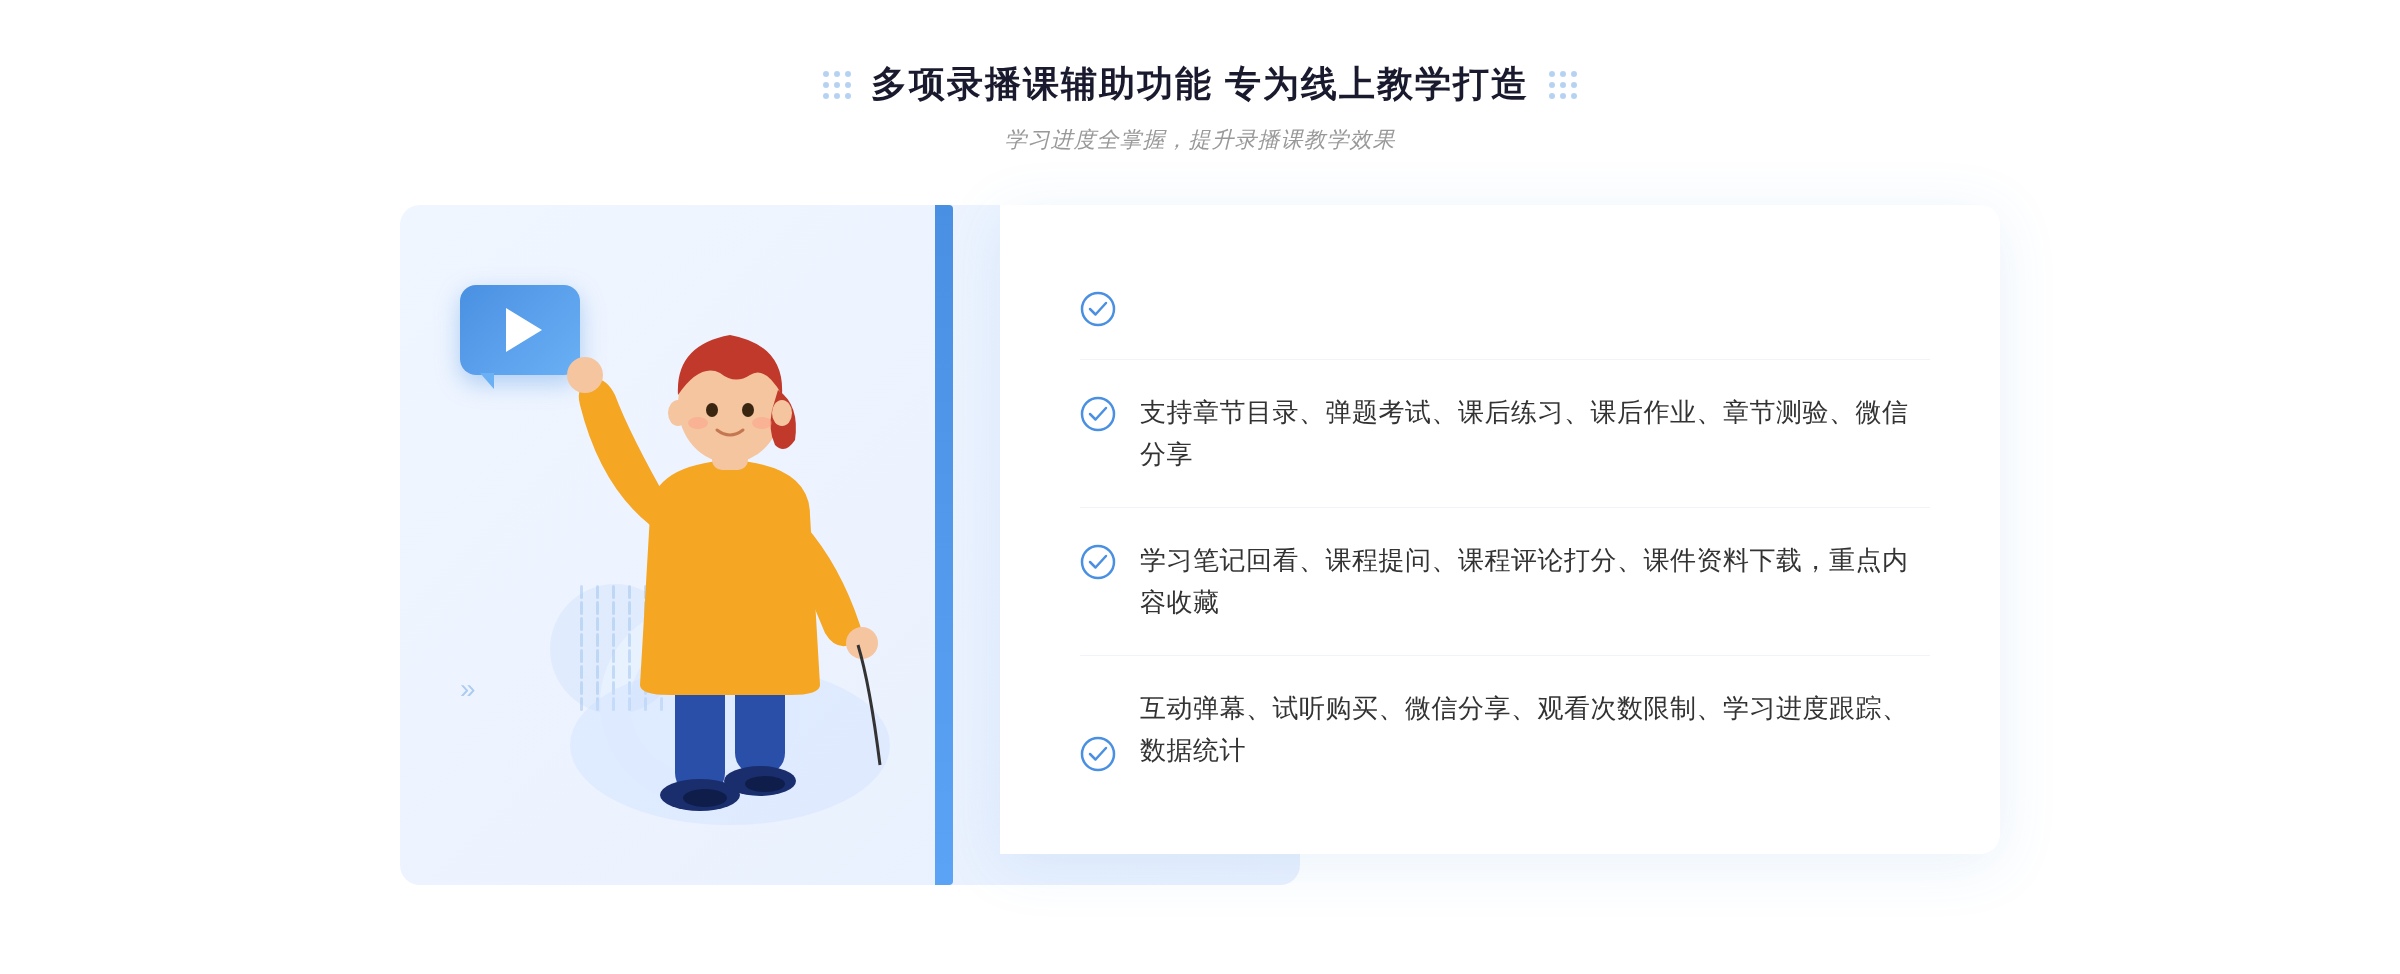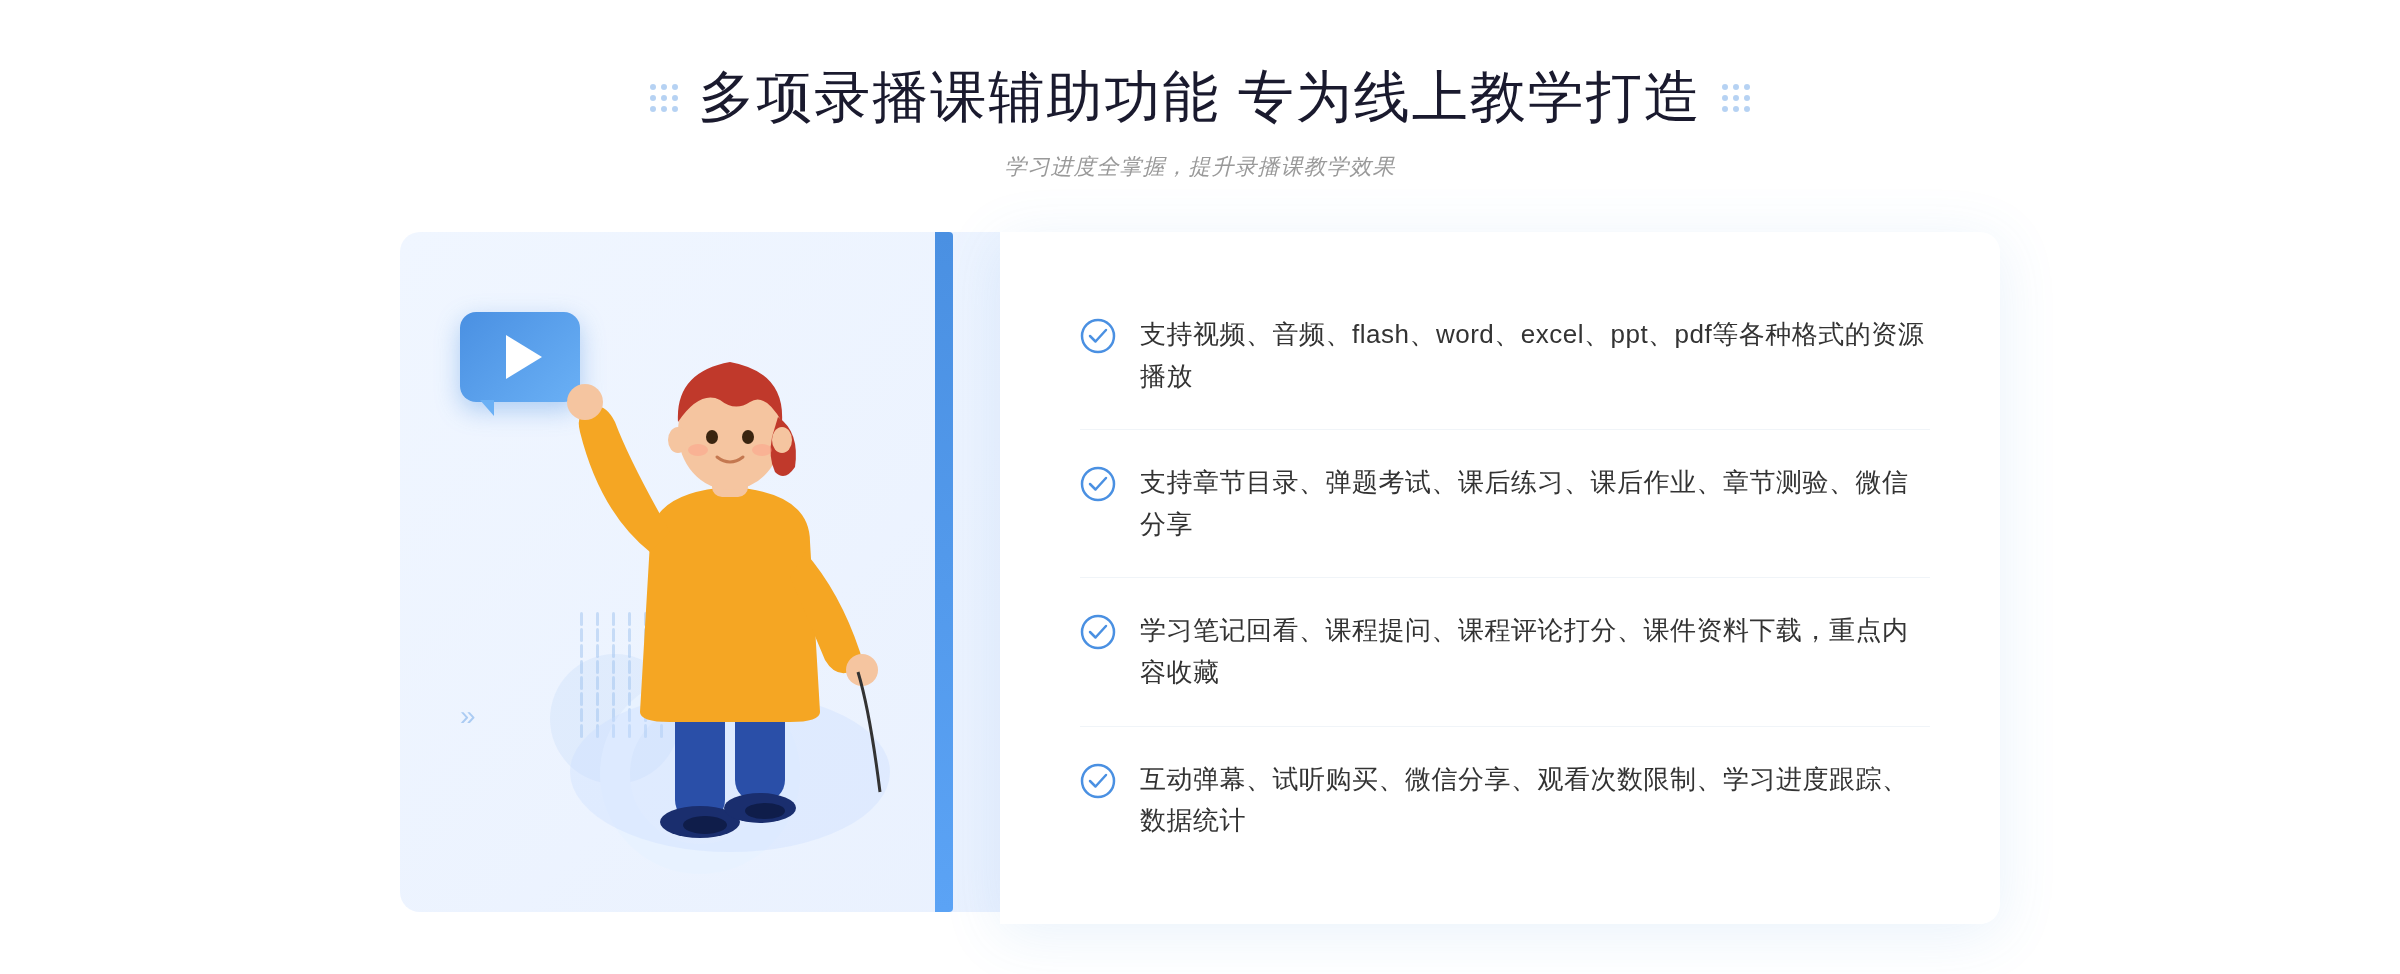--- a/index.html
+++ b/index.html
@@ -50,22 +50,22 @@
     }
     .title-dots span i {
       display: inline-block;
       width: 6px;
       height: 6px;
       border-radius: 50%;
       background: #4a90e2;
     }
 
     .main-title {
-      font-size: 56px;
-      font-weight: 400;
+      font-size: 36px;
+      font-weight: 700;
       color: #1a1a2e;
       letter-spacing: 2px;
     }
 
     .sub-title {
       font-size: 22px;
       color: #999;
       margin-top: 16px;
       letter-spacing: 1px;
       font-style: italic;
@@ -176,20 +176,21 @@
 
     .feature-item {
       display: flex;
       align-items: flex-start;
       gap: 24px;
       padding: 32px 0;
       border-bottom: 1px solid #f0f4f8;
     }
     .feature-item:last-child {
       border-bottom: none;
+      align-items: flex-end;
     }
 
     .check-icon {
       flex-shrink: 0;
       width: 36px;
       height: 36px;
       margin-top: 4px;
     }
 
     .check-icon svg {
@@ -442,21 +443,20 @@
 
     <div class="features-panel">
 
       <div class="feature-item">
         <div class="check-icon">
           <svg viewBox="0 0 36 36" fill="none" xmlns="http://www.w3.org/2000/svg">
             <circle cx="18" cy="18" r="16" stroke="#4a90e2" stroke-width="2.5" fill="none"></circle>
             <path d="M10 18 L15.5 23.5 L26 12" stroke="#4a90e2" stroke-width="2.5" stroke-linecap="round" stroke-linejoin="round"></path>
           </svg>
         </div>
-        <span class="feature-text">支持视频、音频、flash、word、excel、ppt、pdf等各种格式的资源播放</span>
       </div>
 
       <div class="feature-item">
         <div class="check-icon">
           <svg viewBox="0 0 36 36" fill="none" xmlns="http://www.w3.org/2000/svg">
             <circle cx="18" cy="18" r="16" stroke="#4a90e2" stroke-width="2.5" fill="none"></circle>
             <path d="M10 18 L15.5 23.5 L26 12" stroke="#4a90e2" stroke-width="2.5" stroke-linecap="round" stroke-linejoin="round"></path>
           </svg>
         </div>
         <span class="feature-text">支持章节目录、弹题考试、课后练习、课后作业、章节测验、微信分享</span>

